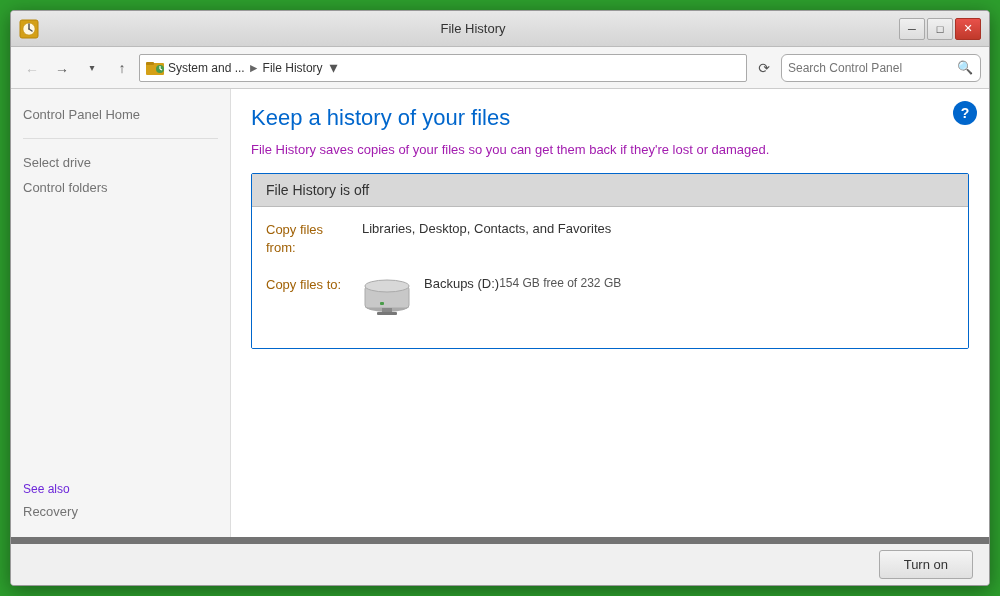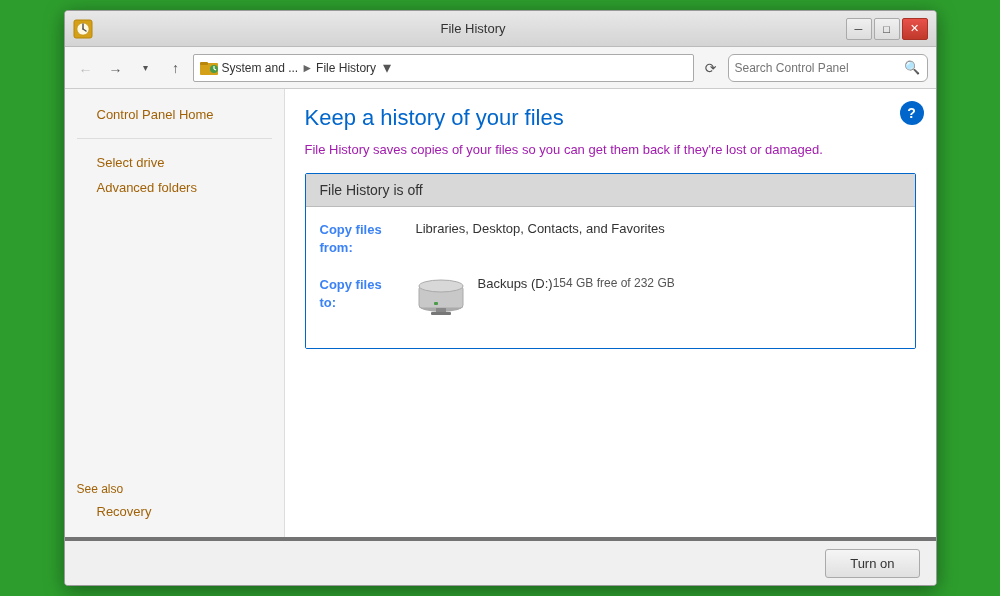--- a/index.html
+++ b/index.html
@@ -6,21 +6,21 @@
     body {
       width: 1000px;
       height: 596px;
       background: #2d9e2d;
       display: flex;
       align-items: center;
       justify-content: center;
       font-family: 'Segoe UI', Tahoma, Geneva, Verdana, sans-serif;
     }
     .window {
-      width: 873px;
+      width: 980px;
       height: 576px;
       background: #f0f0f0;
       border: 1px solid #999;
       border-radius: 4px;
       box-shadow: 0 4px 20px rgba(0,0,0,0.4);
       display: flex;
       flex-direction: column;
       overflow: hidden;
     }
     
@@ -178,34 +178,33 @@
       width: 220px;
       background: #f5f5f5;
       border-right: 1px solid #ddd;
       padding: 16px 12px;
       display: flex;
       flex-direction: column;
       gap: 6px;
       flex-shrink: 0;
     }
     .sidebar-link {
-      color: #a16207;
+      color: #737373;
       font-size: 13px;
       cursor: pointer;
       text-decoration: none;
       padding: 2px 0;
-      margin-left: 20px;
     }
     .sidebar-divider {
       height: 1px;
       background: #ddd;
       margin: 8px 0;
     }
     .sidebar-section-label {
-      color: #a16207;
+      color: #6d28d9;
       font-size: 12px;
       margin-top: 4px;
     }
     .sidebar-item-with-icon {
       display: flex;
       align-items: center;
       gap: 6px;
       margin-top: 4px;
     }
     .shield-icon {
@@ -268,24 +267,23 @@
       background: white;
     }
     .info-row {
       display: flex;
       margin-bottom: 18px;
       gap: 16px;
     }
     .info-label {
       width: 80px;
       font-size: 13px;
-      color: #3b82f6;
+      color: #a16207;
       line-height: 1.4;
       flex-shrink: 0;
-      font-weight: bold;
     }
     .info-value {
       font-size: 13px;
       color: #333;
       display: flex;
       align-items: flex-start;
       gap: 12px;
     }
     .drive-icon {
       width: 50px;
@@ -302,21 +300,21 @@
       font-weight: 500;
     }
     .drive-space {
       font-size: 12px;
       color: #555;
     }
     
     .bottom-bar {
       height: 48px;
       background: #f0f0f0;
-      border-top: 4px solid #737373;
+      border-top: 7px solid #737373;
       display: flex;
       align-items: center;
       justify-content: flex-end;
       padding: 0 16px;
       flex-shrink: 0;
     }
     .turn-on-btn {
       padding: 6px 24px;
       background: linear-gradient(to bottom, #f5f5f5, #e0e0e0);
       border: 1px solid #aaa;
@@ -375,21 +373,21 @@
       <span class="search-icon-btn">🔍</span>
     </div>
   </div>
 
   <div class="main-content">
 
     <div class="sidebar">
       <a class="sidebar-link">Control Panel Home</a>
       <div class="sidebar-divider"></div>
       <a class="sidebar-link">Select drive</a>
-      <a class="sidebar-link">Advanced folders</a>
+      <a class="sidebar-link">Control folders</a>
       <div style="flex:1;"></div>
       <div class="sidebar-section-label">See also</div>
       <a class="sidebar-link">Recovery</a>
     </div>
 
     <div class="right-panel">
       <div class="help-btn">?</div>
       <div class="panel-title">Keep a history of your files</div>
       <div class="panel-description">File History saves copies of your files so you can get them back if they're lost or damaged.</div>
 

